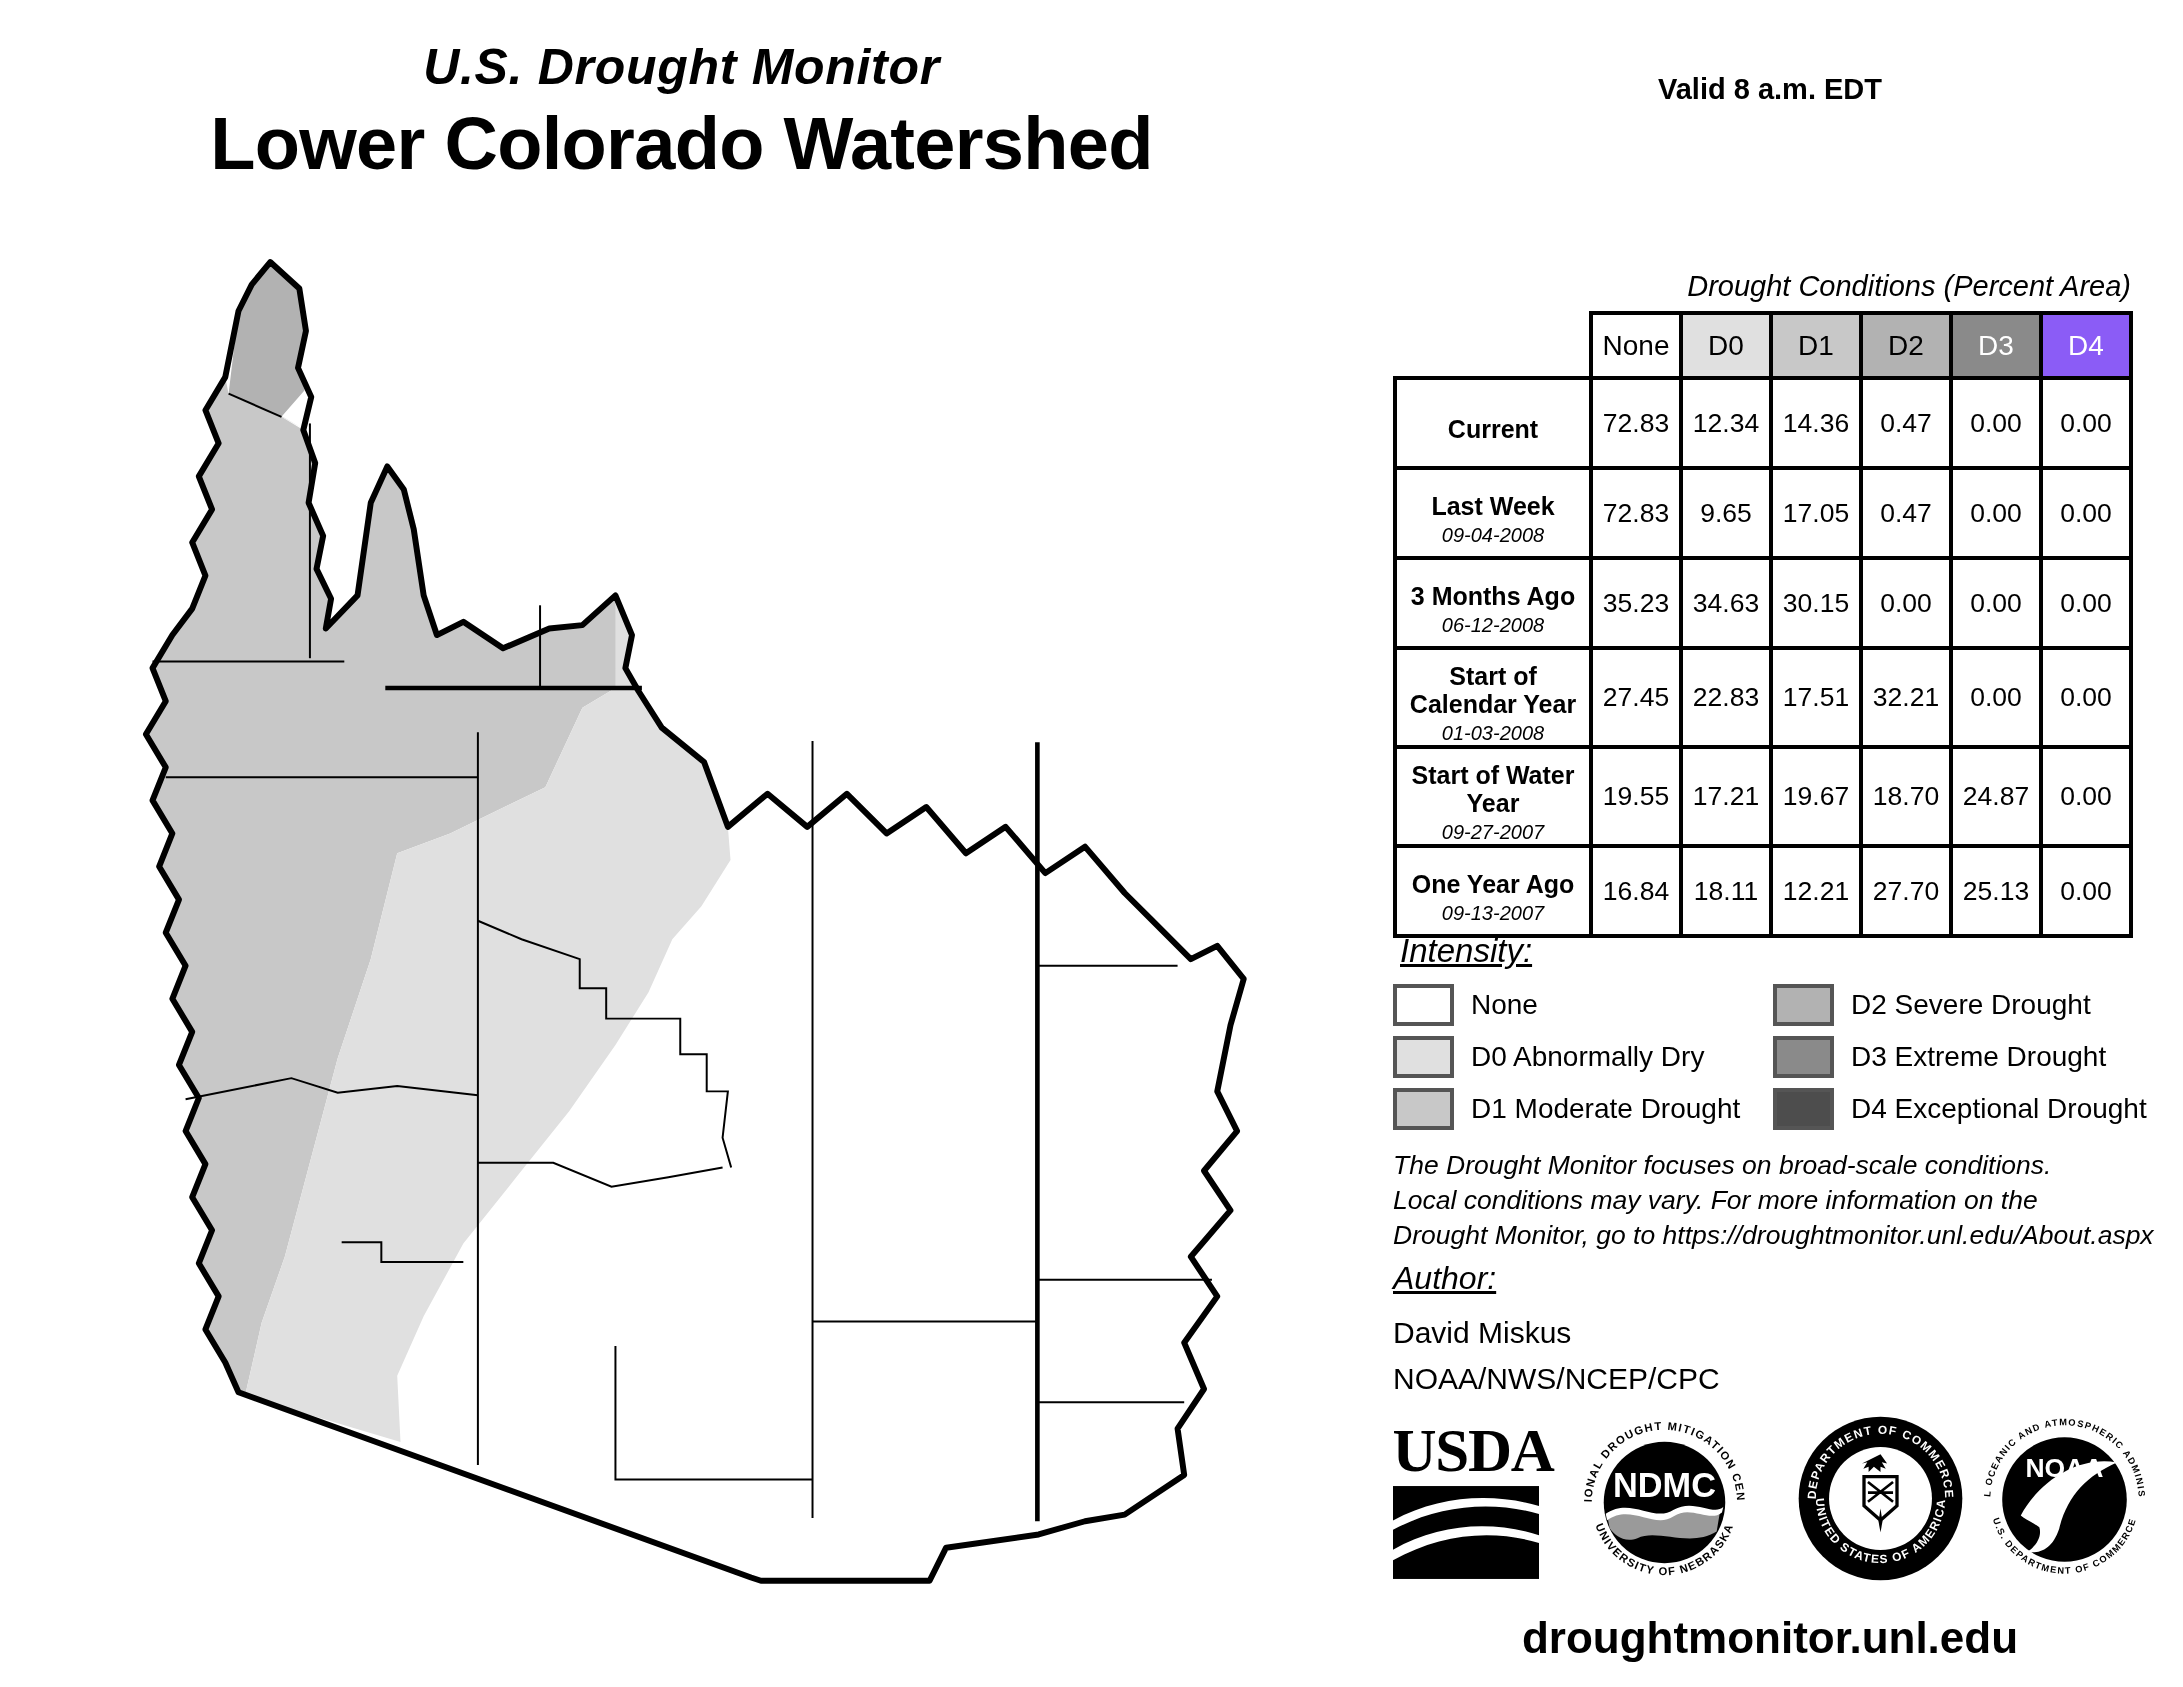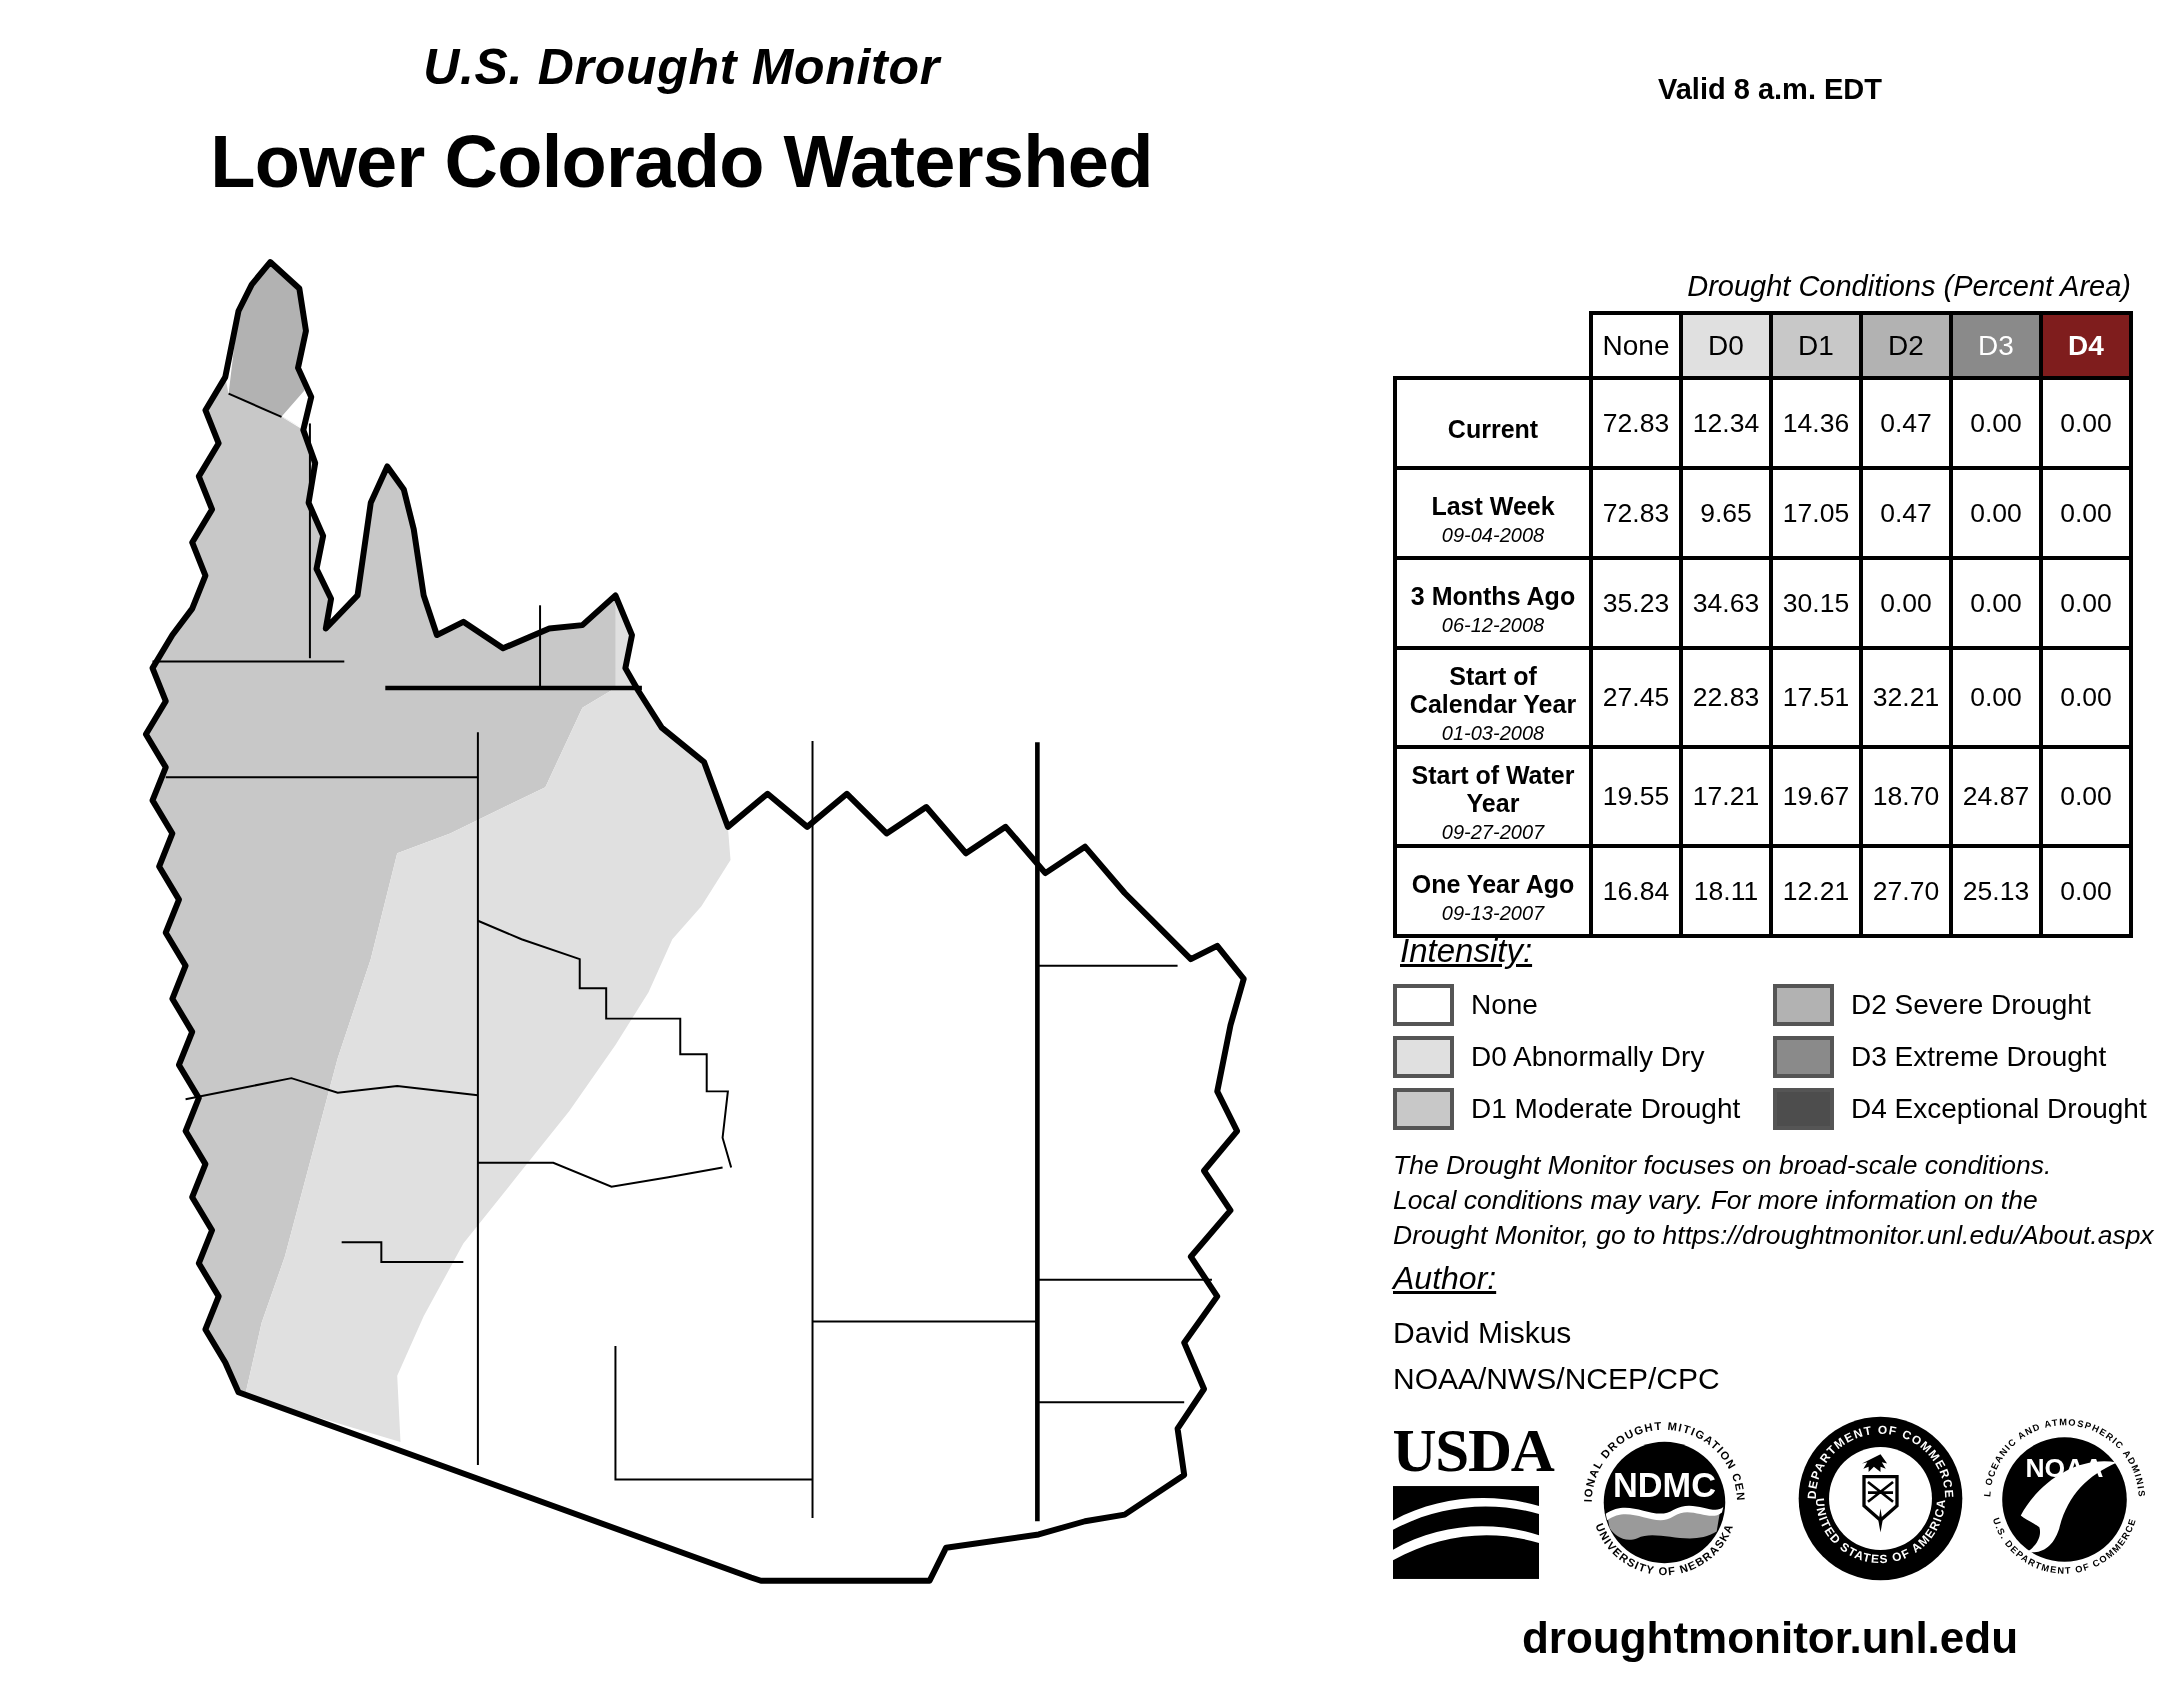--- a/index.html
+++ b/index.html
@@ -1,21 +1,21 @@
 <!DOCTYPE html>
 <html style="--lv0: #ffffff; --lv1: #e0e0e0; --lv2: #c8c8c8; --lv3: #b2b2b2; --lv4: #8a8a8a; --lv5: #4d4d4d;font-size:10.6px"><head>
 <meta charset="utf-8">
 <style>
   html,body{margin:0;padding:0;background:#fff;}
   #page{position:relative;width:2183px;height:1687px;background:#ffffff;overflow:hidden;
         font-family:"Liberation Sans", sans-serif;color:#000;}
   
   #title-block{position:absolute;left:40px;top:38px;width:1283px;text-align:center;}
   #title-line1{font-size:50px;font-weight:bold;font-style:italic;letter-spacing:0.7px;}
-  #title-line2{font-size:74px;font-weight:bold;letter-spacing:-0.7px;margin-top:23px;}
+  #title-line2{font-size:74px;font-weight:bold;letter-spacing:-0.7px;margin-top:5px;}
   #date-block{position:absolute;left:1403px;top:58px;width:734px;text-align:center;}
   #date-main{font-size:48px;font-weight:bold;}
   #date-released{font-size:30px;font-weight:bold;font-style:italic;margin-top:13.2px;}
   #date-valid{font-size:29px;font-weight:bold;margin-top:14.6px;}
   
   #table-title{position:absolute;left:1588px;top:270px;width:543px;text-align:right;
                font-size:29px;font-style:italic;}
   #dm-table{position:absolute;left:1393px;top:311px;border-collapse:collapse;table-layout:fixed;}
   #dm-table th,#dm-table td{border:4px solid #000;text-align:center;vertical-align:middle;padding:0;}
   #dm-table th.corner{border:none;background:transparent;}
@@ -129,21 +129,21 @@
         <col class="val">
     </colgroup>
     <thead>
       <tr>
         <th class="corner"></th>
         <th style="background: rgb(255, 255, 255);">None</th>
         <th style="background: rgb(224, 224, 224);">D0</th>
         <th style="background: rgb(200, 200, 200);">D1</th>
         <th style="background: rgb(178, 178, 178);">D2</th>
         <th class="lighttext" style="background: rgb(138, 138, 138);">D3</th>
-        <th class="lighttext" style="background: #7f1d1d; font-weight: bold;">D4</th>
+        <th class="lighttext" style="background: #8b5cf6;">D4</th>
       </tr>
     </thead>
     <tbody>
       <tr>
         <td>
             <div class="row-label">Current</div>
           </td>
         <td>72.83</td>
         <td>12.34</td>
         <td>14.36</td>

